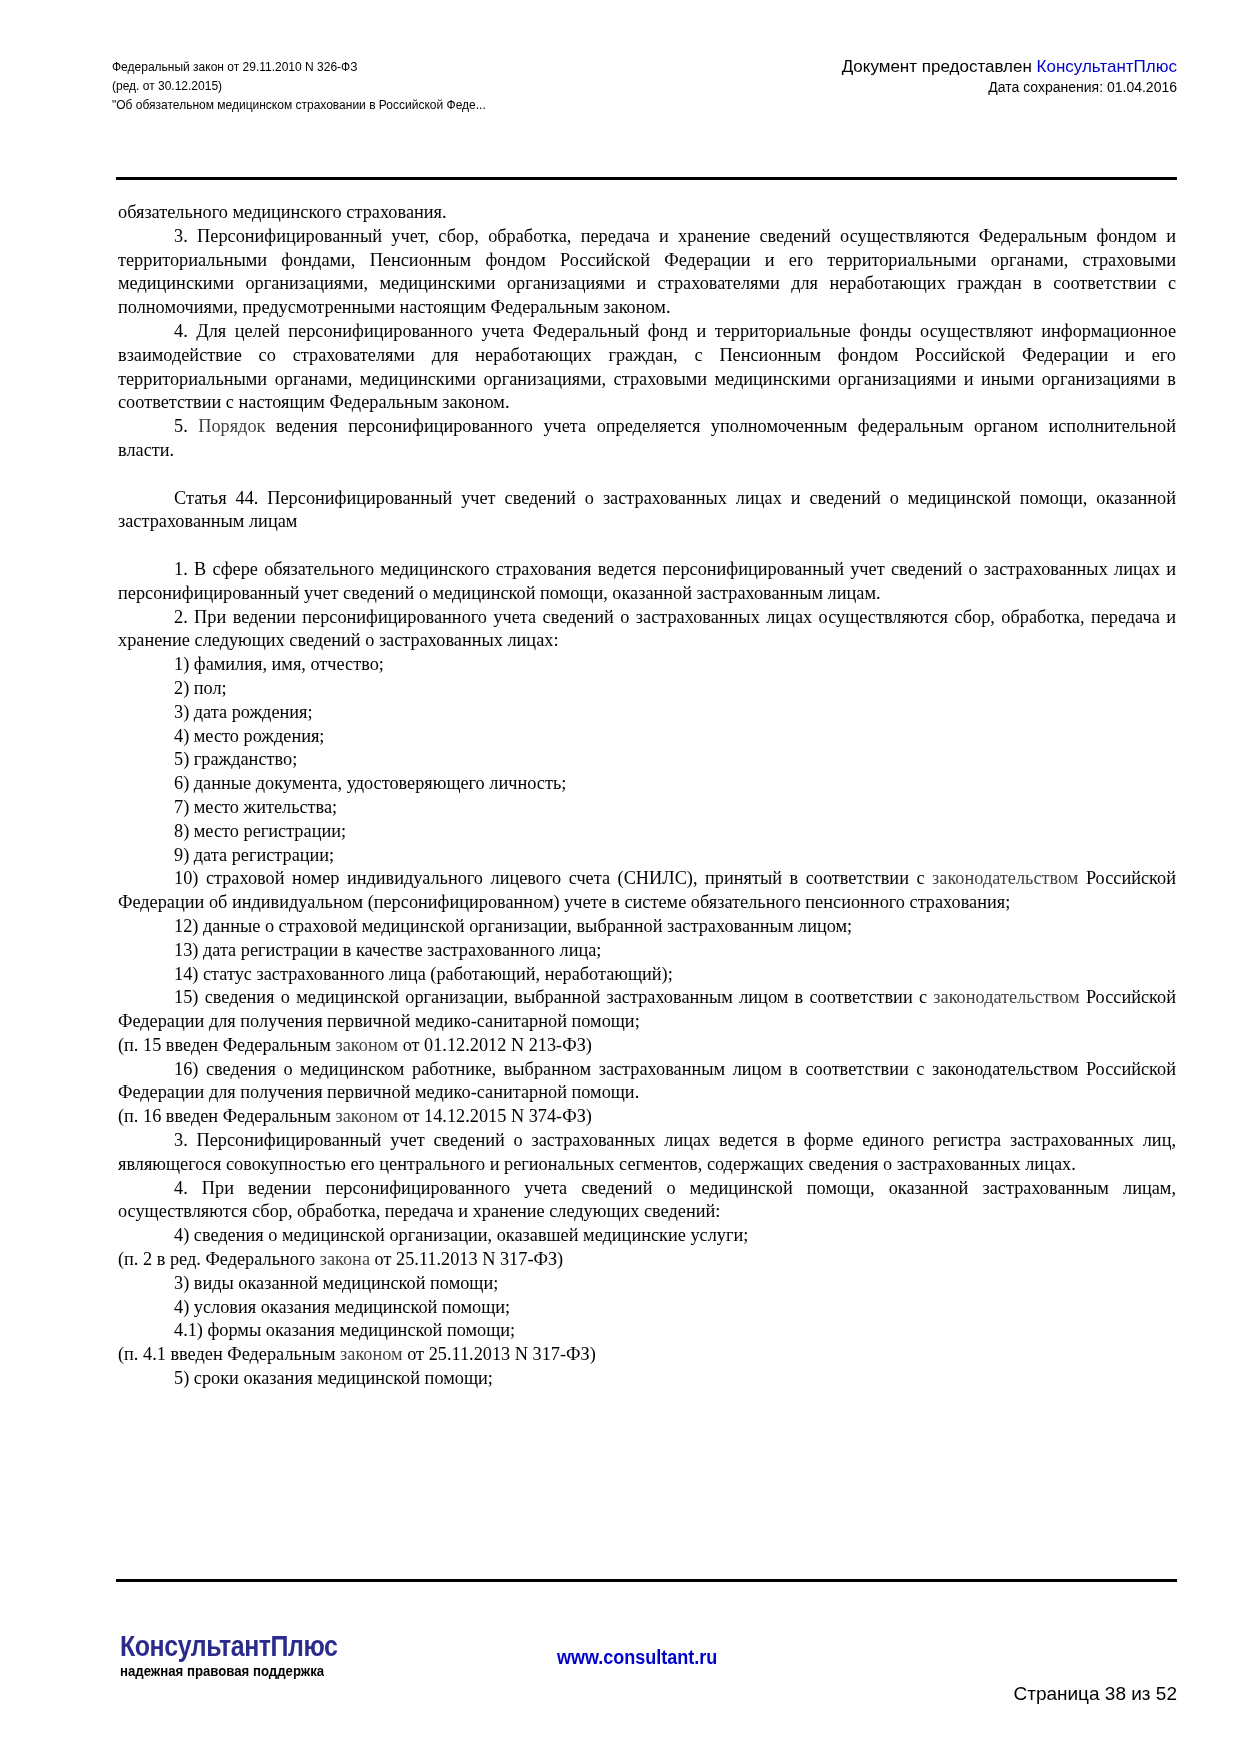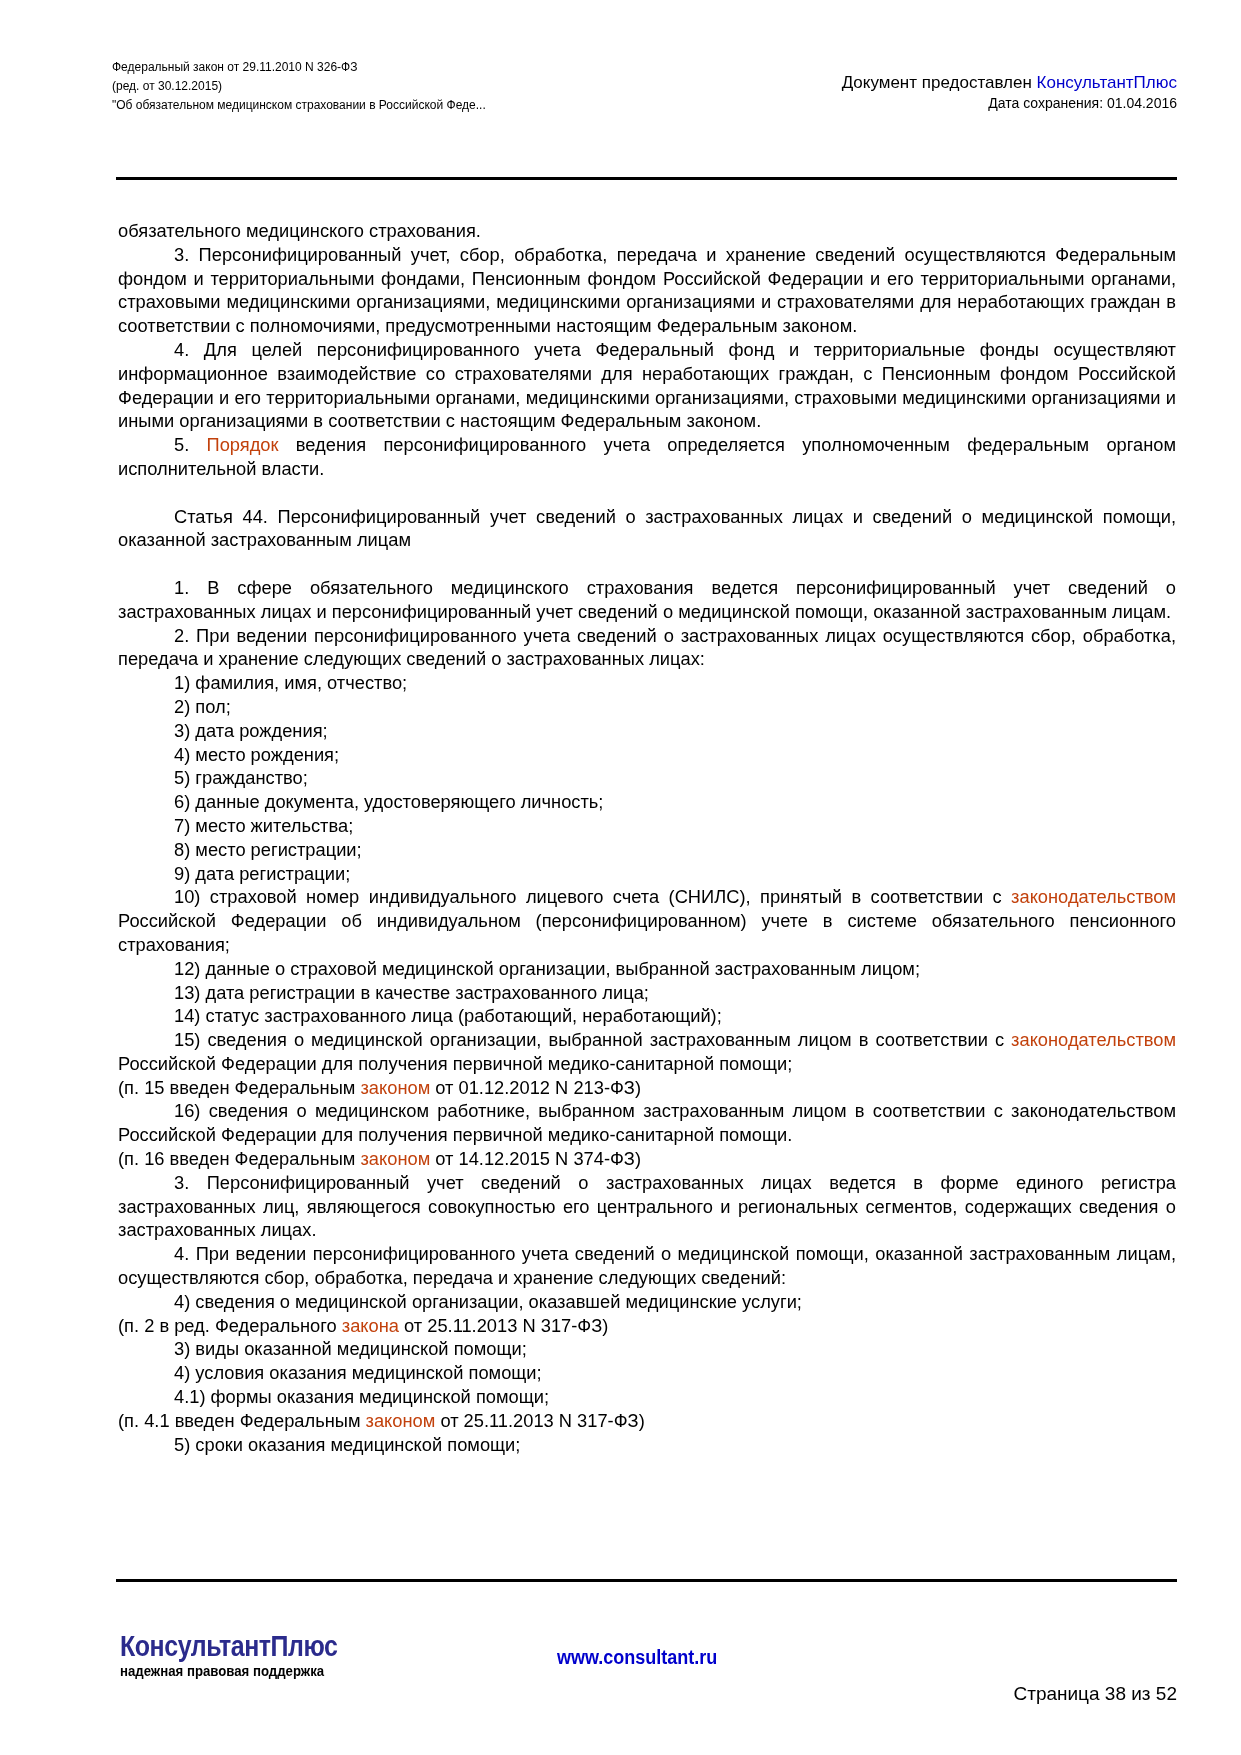--- a/index.html
+++ b/index.html
@@ -1,30 +1,30 @@
 <!DOCTYPE html>
 <html><head>
 <meta charset="utf-8">
 <style>
   html, body { margin: 0; padding: 0; background: #ffffff; }
   body { width: 1241px; height: 1755px; position: relative; overflow: hidden;
          font-family: "Liberation Sans", "DejaVu Sans", sans-serif; color: #000; }
   .hdr-left { position: absolute; left: 112px; top: 58px; font-size: 12px; line-height: 19px; }
-  .hdr-right { position: absolute; right: 64px; top: 72px; text-align: right; font-size: 17px; line-height: 21px; }
+  .hdr-right { position: absolute; right: 64px; top: 56px; text-align: right; font-size: 17px; line-height: 21px; }
   .hdr-right .date { font-size: 14px; }
   .brand-link { color: #0000cc; text-decoration: none; }
   .rule { position: absolute; left: 116px; width: 1061px; height: 3px; background: #000; }
   .rule.top { top: 177px; }
   .rule.bottom { top: 1579px; }
-  .content { position: absolute; left: 118px; top: 219px; width: 1058px; font-size: 18.3px; line-height: 23.8px; }
+  .content { position: absolute; left: 118px; top: 201px; width: 1058px; font-size: 18.3px; line-height: 23.8px; font-family: Liberation Serif, serif; }
   .p { text-align: justify; text-align-last: left; margin: 0; }
   .ind { text-indent: 56px; }
   .li { padding-left: 56px; }
   .gap { height: 23.8px; }
-  a.lnk { color: #c2410c; text-decoration: none; }
+  a.lnk { color: #404040; text-decoration: none; }
   .footer-brand { position: absolute; left: 120px; top: 1630px; }
   .footer-brand .name { font-size: 29px; font-weight: bold; color: #2b2b8c; letter-spacing: -0.5px; line-height: 32px; transform: scaleX(0.86); transform-origin: left; display: block; }
   .footer-brand .tag { font-size: 15px; font-weight: bold; line-height: 18px; transform: scaleX(0.88); transform-origin: left; display: block; }
   .footer-url { position: absolute; left: 557px; top: 1646px; font-size: 20px; font-weight: bold; color: #0000cc; text-decoration: none; transform: scaleX(0.9); transform-origin: left; }
   .footer-page { position: absolute; right: 64px; top: 1647px; font-size: 19px; margin-top: 36px; }
 </style>
 </head>
 <body>
 
 <div class="hdr-left">

